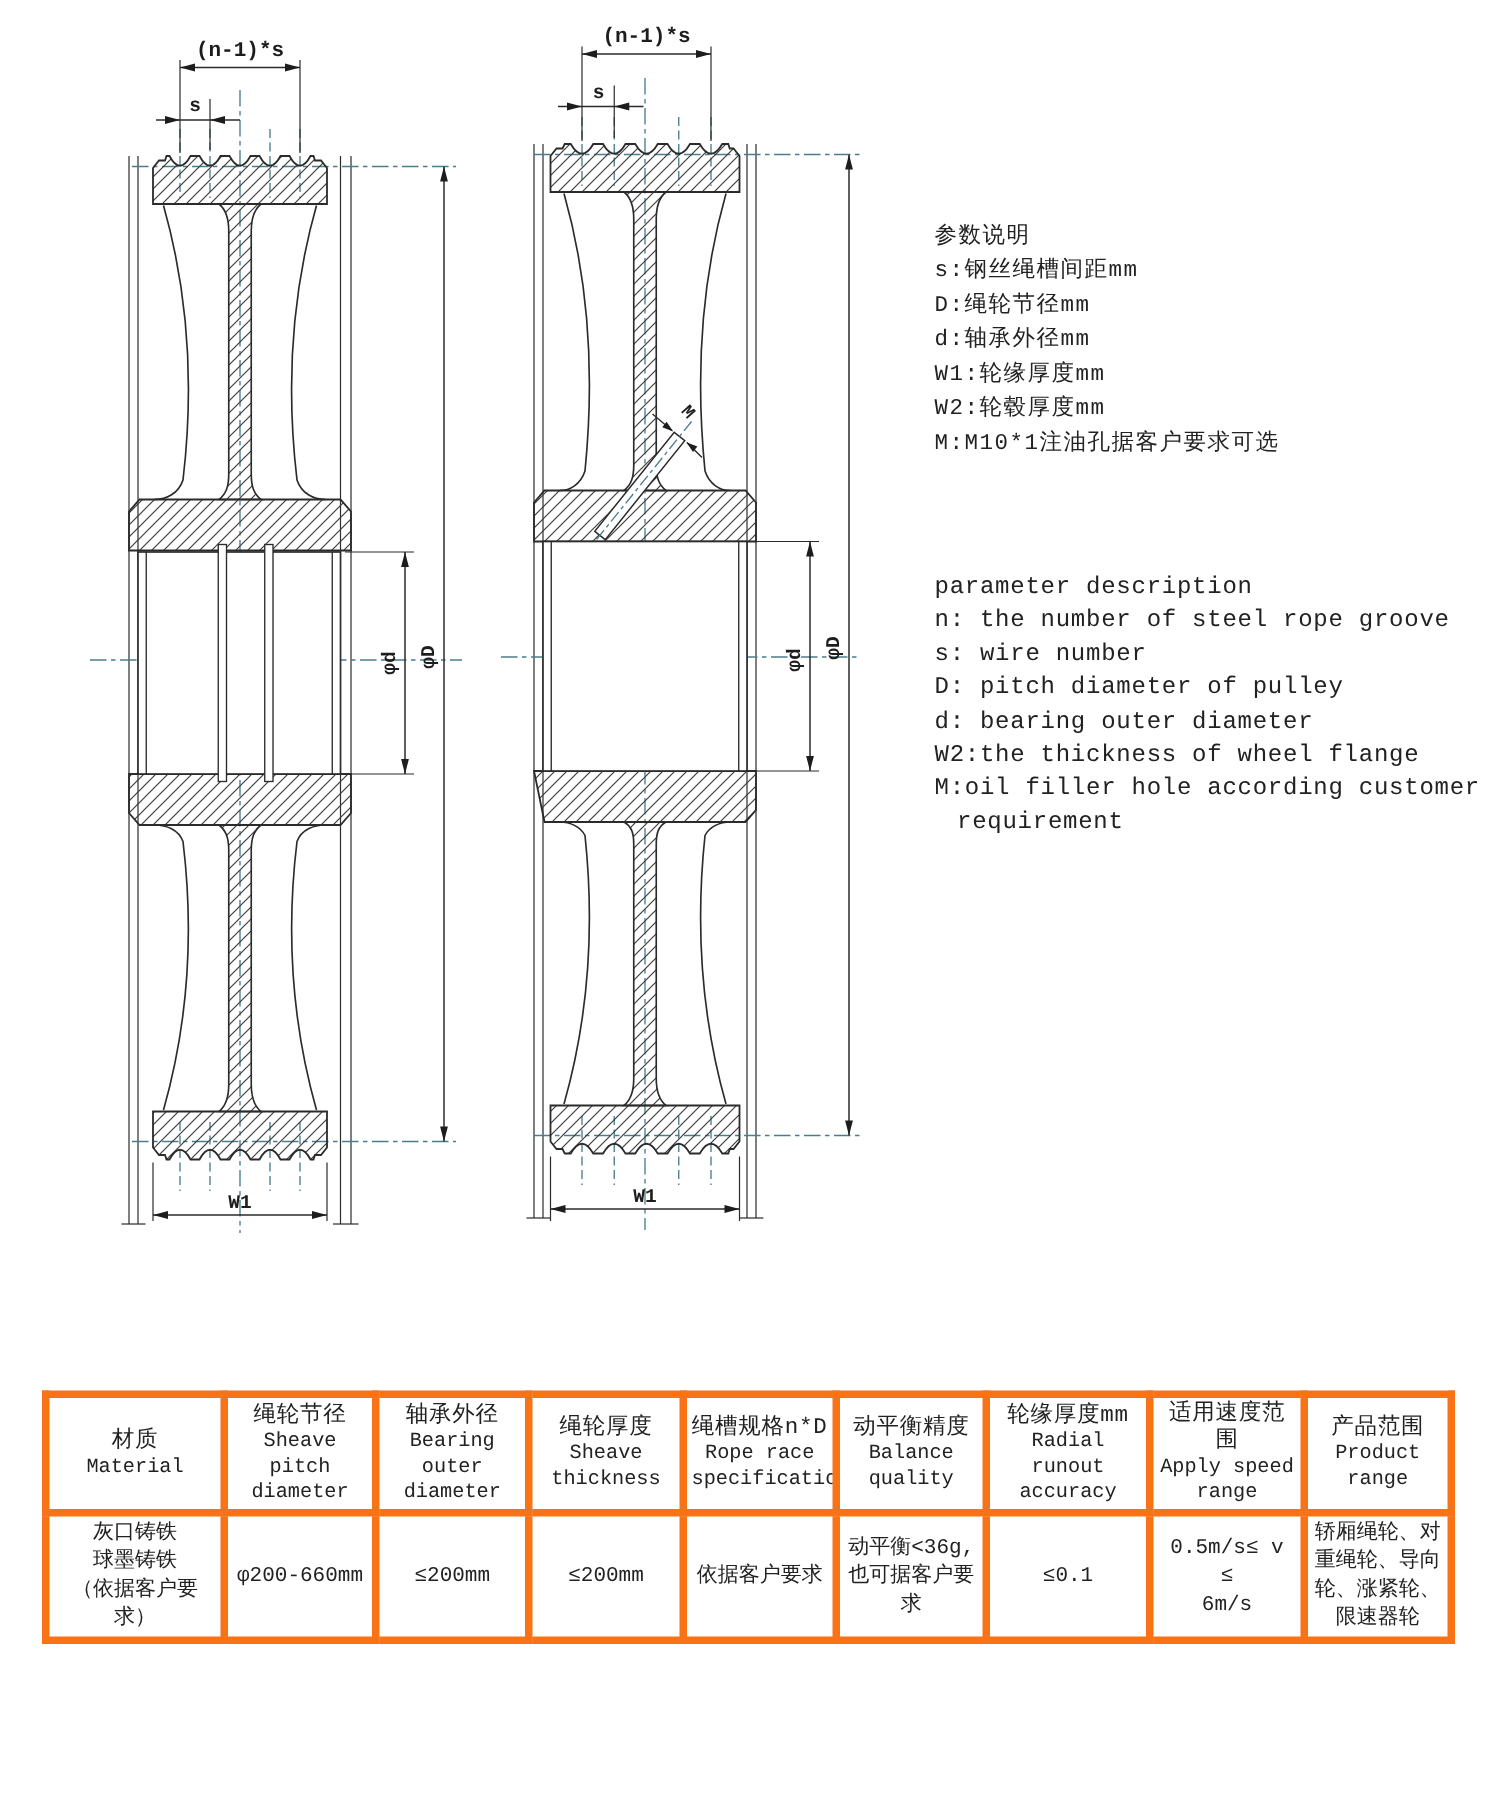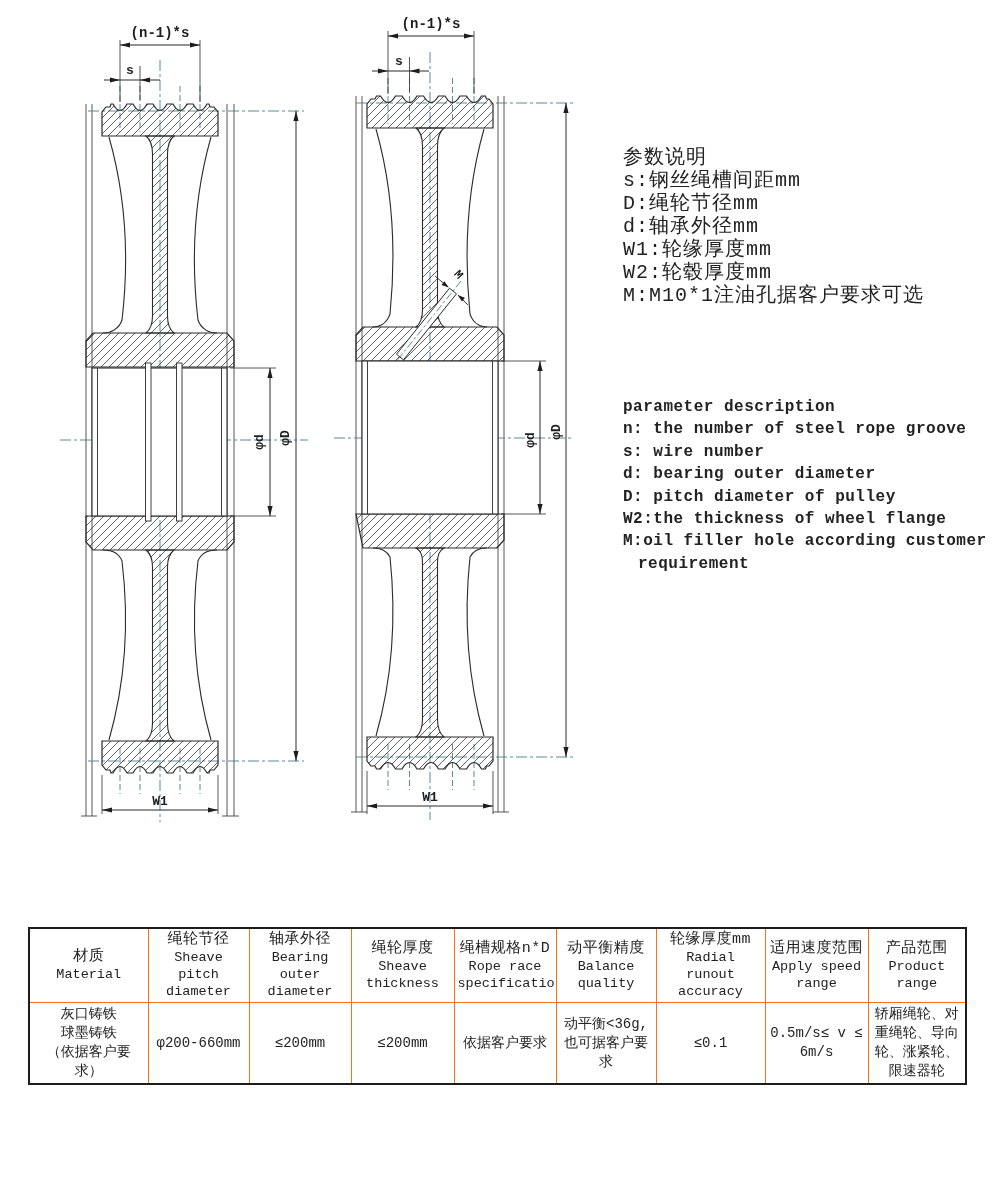--- a/index.html
+++ b/index.html
@@ -5,32 +5,32 @@
   html,body{margin:0;padding:0;}
   body{
     width:1000px;height:1200px;position:relative;background:#ffffff;
     font-family:"Liberation Mono","DejaVu Sans Mono",monospace;
     color:#222;
   }
   .drawing-wrap{position:absolute;left:12px;top:0;width:620px;height:860px;font-weight:bold;}
   svg text{font-family:"Liberation Mono","DejaVu Sans Mono",monospace;fill:#1d1d1d;}
 
   .notes{position:absolute;left:623px;}
-  .notes-cn{top:146px;font-size:20px;line-height:23px;letter-spacing:1px;}
-  .notes-en{top:396px;font-size:16px;line-height:22.4px;letter-spacing:.5px;font-weight:bold;}
+  .notes-cn{top:146px;font-size:15px;line-height:23px;letter-spacing:1px;}
+  .notes-en{top:380px;font-size:16px;line-height:22.4px;letter-spacing:.5px;}
   .notes div{white-space:pre;}
   .indent{padding-left:15px;}
 
   table.spec{
     position:absolute;left:28px;top:927px;width:937px;
     border-collapse:collapse;table-layout:fixed;
     border:2px solid #1d1d1d;
   }
   table.spec th,table.spec td{
-    border:1px solid #f97316;text-align:center;vertical-align:middle;
+    border:5px solid #f97316;text-align:center;vertical-align:middle;
     padding:2px 3px;font-weight:normal;overflow:hidden;
   }
   table.spec th{height:53px;}
   table.spec td{height:75px;font-size:14px;white-space:pre-line;line-height:19px;}
   .hcn{font-size:15px;letter-spacing:.5px;display:block;line-height:18px;}
   .hen{font-size:13.5px;display:block;white-space:pre-line;line-height:17px;}
 </style>
 </head>
 <body>
 
@@ -247,22 +247,22 @@
   <div>d:轴承外径mm</div>
   <div>W1:轮缘厚度mm</div>
   <div>W2:轮毂厚度mm</div>
   <div>M:M10*1注油孔据客户要求可选</div>
 </div>
 
 <div class="notes notes-en">
   <div>parameter description</div>
   <div>n: the number of steel rope groove</div>
   <div>s: wire number</div>
+  <div>D: pitch diameter of pulley</div>
   <div>d: bearing outer diameter</div>
-  <div>D: pitch diameter of pulley</div>
   <div>W2:the thickness of wheel flange</div>
   <div>M:oil filler hole according customer</div>
   <div class="indent">requirement</div>
 </div>
 
 <table class="spec">
   <colgroup>
     <col style="width:119px">
       <col style="width:101px">
       <col style="width:102px">

